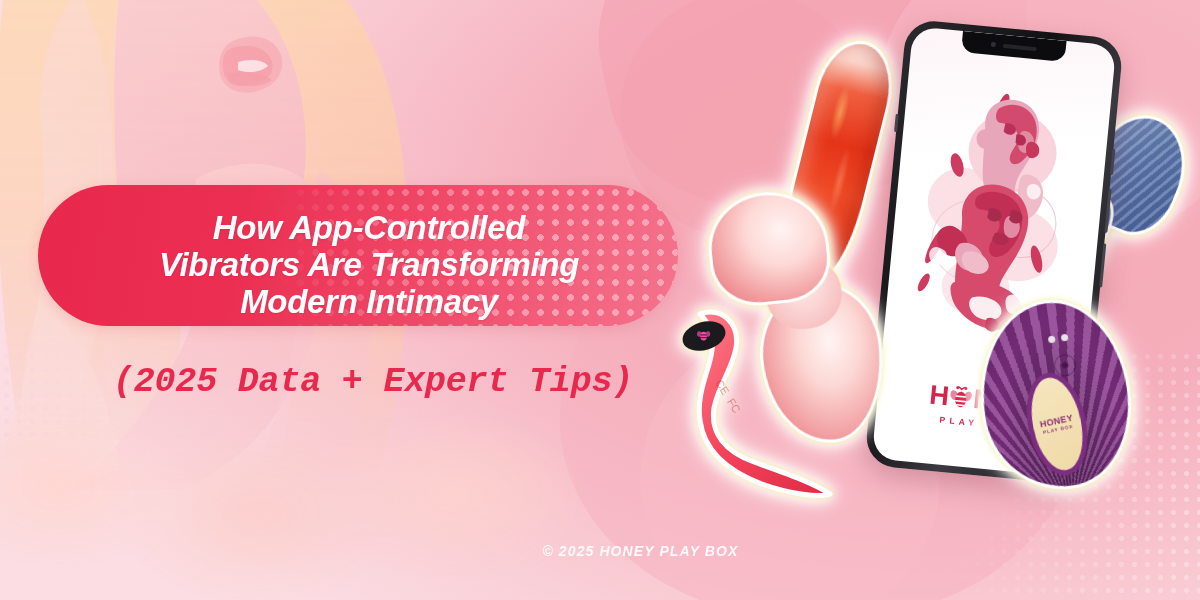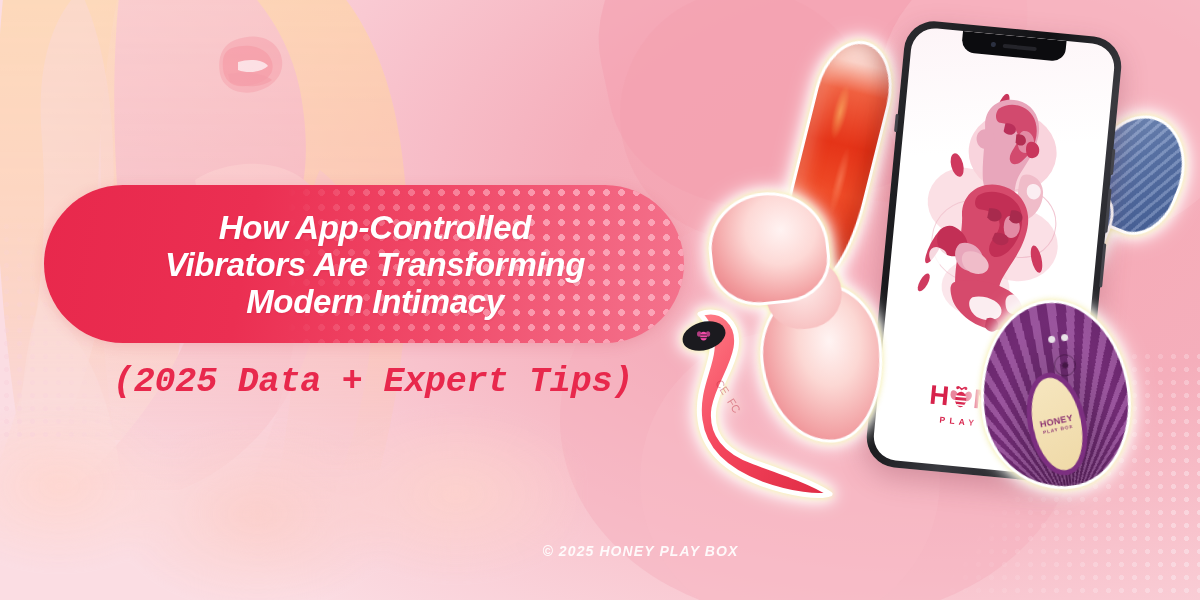--- a/index.html
+++ b/index.html
@@ -55,21 +55,21 @@
     position:absolute; left:0; top:220px; width:150px; height:220px;
     background-image:radial-gradient(#f9d2dc 26%, transparent 27%);
     background-size:13px 13px;
     opacity:.55;
     -webkit-mask-image:linear-gradient(60deg, rgba(0,0,0,1) 5%, rgba(0,0,0,0) 60%);
     mask-image:linear-gradient(60deg, rgba(0,0,0,1) 5%, rgba(0,0,0,0) 60%);
   }
 
   
   .title-pill {
-    position:absolute; left:44px; top:185px; width:640px; height:158px;
+    position:absolute; left:38px; top:185px; width:640px; height:141px;
     border-radius:79px;
     background:linear-gradient(100deg,#e8284c 0%, #eb2f52 32%, #f04a69 62%, #f4748e 100%);
     overflow:hidden;
     box-shadow:0 3px 14px rgba(200,40,70,.15);
   }
   .pill-dots {
     position:absolute; inset:0;
     background-image:radial-gradient(rgba(255,190,205,.68) 30%, transparent 31%);
     background-size:15px 15px;
     -webkit-mask-image:linear-gradient(90deg, rgba(0,0,0,0) 38%, rgba(0,0,0,.55) 55%, rgba(0,0,0,1) 80%);

